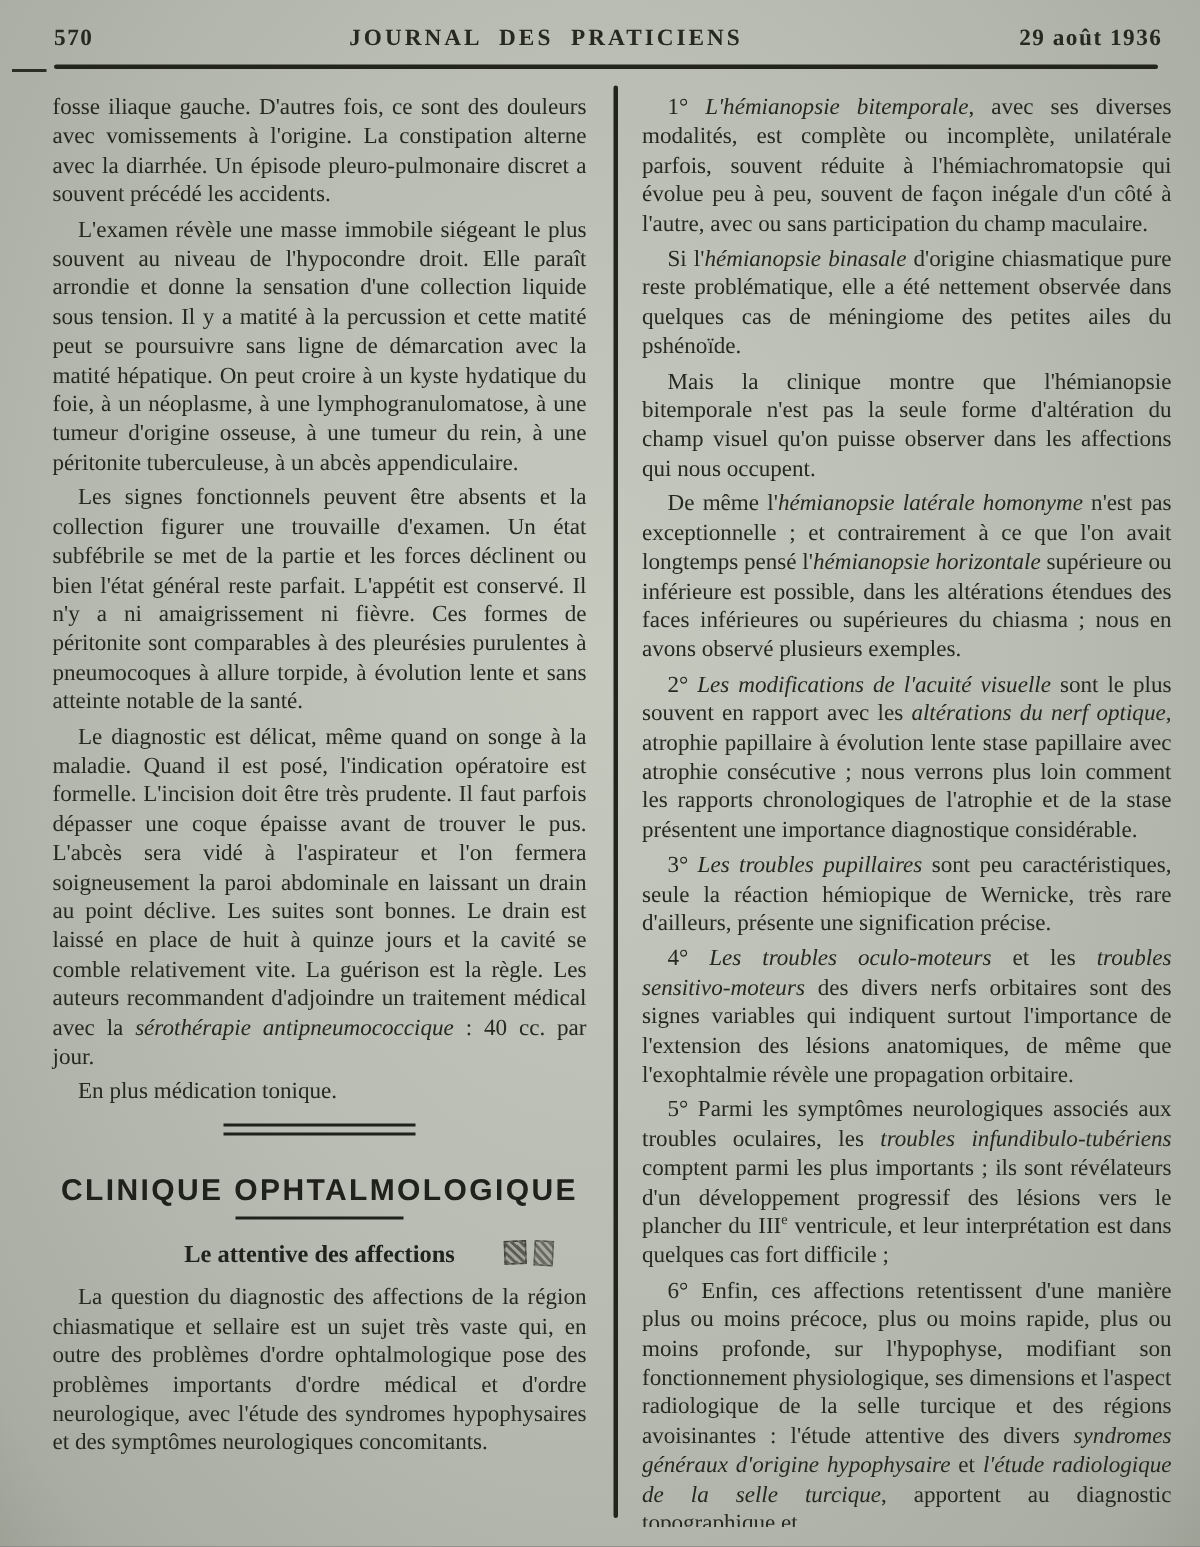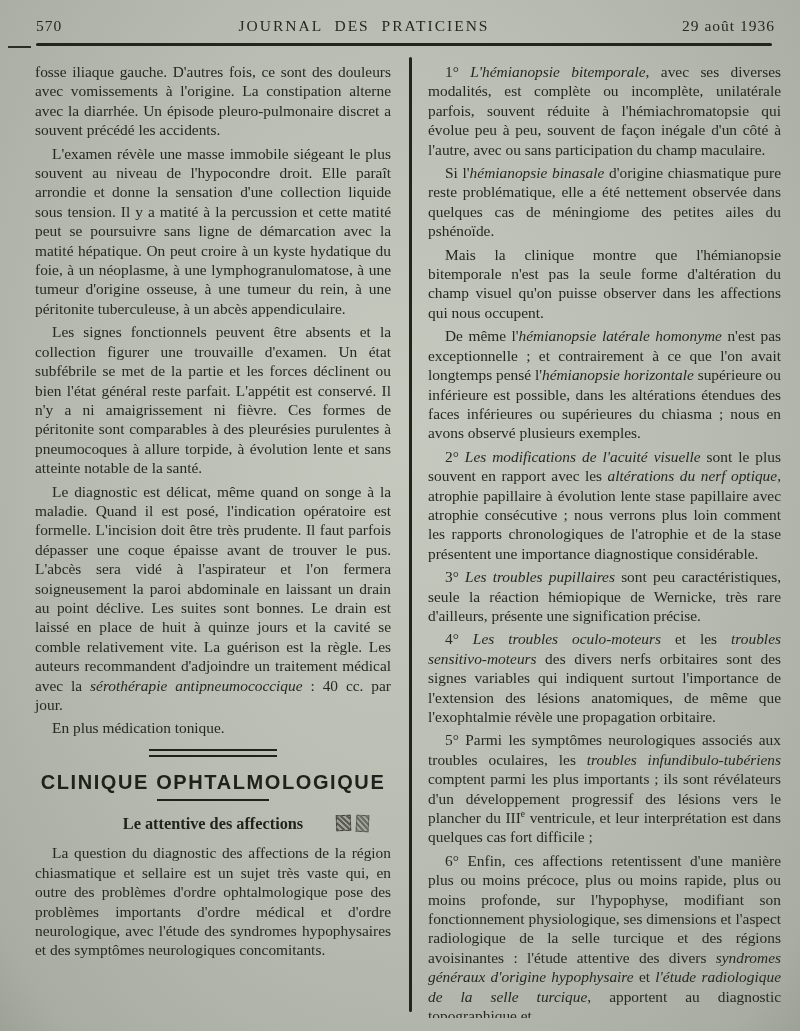--- a/index.html
+++ b/index.html
@@ -6,42 +6,42 @@
   .page{
     position:relative;
     width:800px;height:1031px;
     margin:0 auto;
     background:radial-gradient(ellipse at 50% 42%, #c6c9be 0%, #b9bcb2 52%, #a9aca2 92%, #9ea196 100%);
     font-family:"Liberation Serif","DejaVu Serif",serif;
     color:#272820;
     overflow:hidden;
   }
   
-  .header{position:absolute;top:15px;left:0;right:0;height:24px;font-weight:normal;font-size:15.5px;}
+  .header{position:absolute;top:15px;left:0;right:0;height:24px;font-weight:bold;font-size:15.5px;}
   .page-number{position:absolute;left:36px;top:2px;letter-spacing:1px;}
   .journal-title{position:absolute;left:0;right:88px;top:2px;text-align:center;letter-spacing:2px;word-spacing:6px;padding-left:16px;}
   .issue-date{position:absolute;right:25px;top:2px;letter-spacing:1px;}
   .header-rule{position:absolute;top:43px;left:36px;width:736px;height:2.5px;background:#23241c;border-radius:2px;}
   .header-rule-dash{position:absolute;top:46px;left:8px;width:23px;height:2px;background:#2c2d25;}
   
   .column{position:absolute;top:58px;font-size:15.4px;line-height:19.4px;text-align:justify;}
   .column-left{left:31px;width:364px;height:960px;overflow:hidden;}
   .column-right{left:424px;width:361px;height:960px;overflow:hidden;}
   .column-divider{position:absolute;top:57px;left:409px;width:3px;height:955px;background:#23241c;border-radius:2px;}
   p.para{margin:4px;}
   p.ind{text-indent:17px;}
   .it{font-style:italic;}
   .sc{font-variant:small-caps;letter-spacing:.6px;}
   .sup{vertical-align:super;font-size:.62em;line-height:0;}
   
   .section-separator{width:128px;margin:11px auto 6px;height:2px;border-top:2.5px solid #20211a;border-bottom:2px solid #20211a;padding-top:2.5px;box-sizing:content-box;}
   .section-rubric{
     font-family:"Liberation Sans","DejaVu Sans",sans-serif;
     font-weight:bold;font-size:20px;letter-spacing:1.6px;
-    text-align:center;margin-top:16px;color:#20211a;white-space:nowrap;
+    text-align:center;margin-top:28px;color:#20211a;white-space:nowrap;
   }
   .rubric-underline{width:112px;height:2.2px;background:#20211a;margin:6px auto 13px;}
   .article-title{font-weight:bold;font-size:16.3px;line-height:20.5px;text-align:center;margin-bottom:9px;position:relative;color:#21221b;}
   .stamp-marks{position:absolute;right:26px;top:1px;display:flex;gap:5px;}
   .stamp{width:13px;height:14px;background:
     repeating-linear-gradient(45deg, rgba(38,38,30,.65) 0 2px, rgba(38,38,30,.15) 2px 4px);
     border:1px solid rgba(38,38,30,.5);transform:rotate(-2deg);}
   .stamp:last-child{width:11px;height:15px;transform:rotate(3deg);opacity:.85;}
 </style>
 </head>

